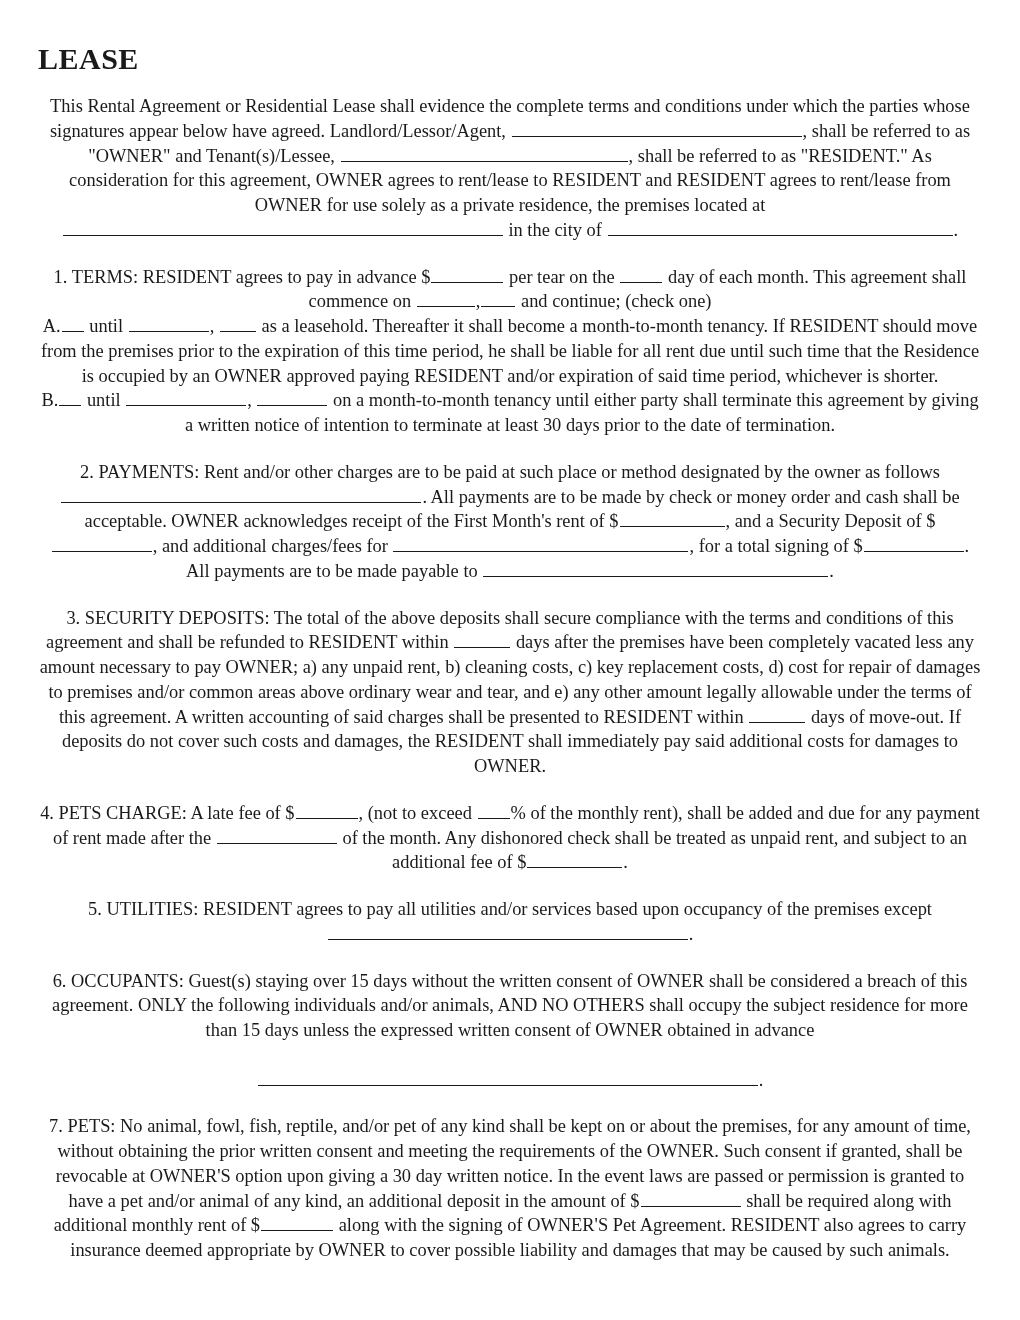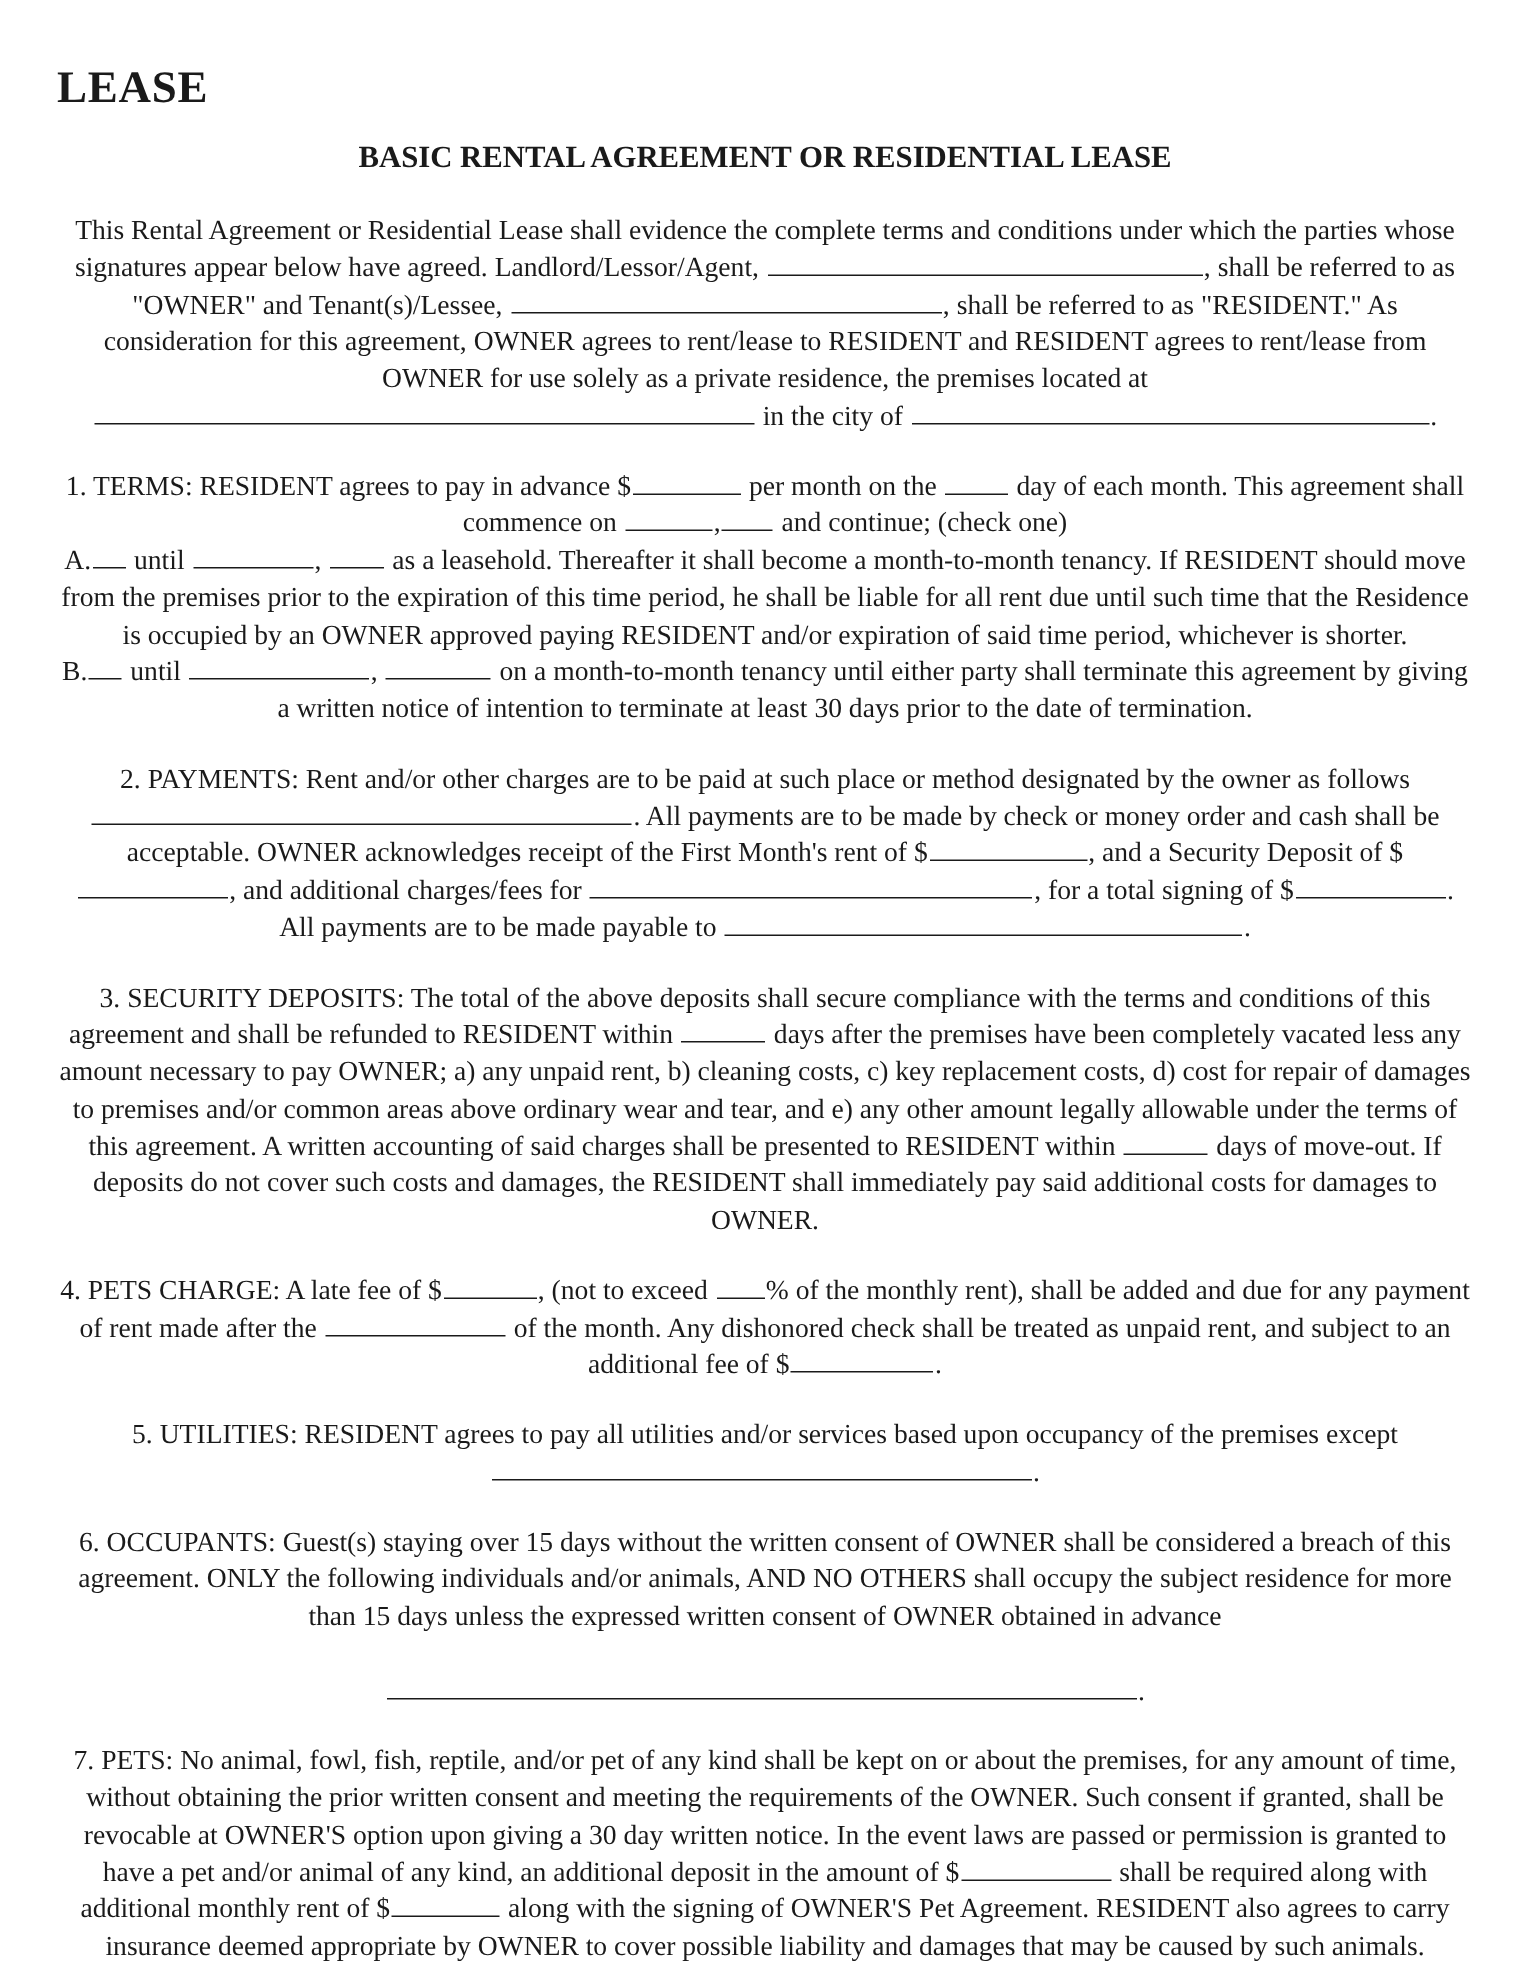--- a/index.html
+++ b/index.html
@@ -55,36 +55,35 @@
     vertical-align: baseline;
     margin: 0 1px;
   }
 </style>
 </head>
 <body>
 
 <div class="page">
 
   <h1 class="doc-title">LEASE</h1>
-  <h2 class="doc-subtitle">BASIC RENTAL AGREEMENT OR RESIDENTIAL LEASE</h2>
 
   <p class="block">
     <span>This Rental Agreement or Residential Lease shall evidence the complete terms and conditions under which the parties whose signatures appear below have agreed. Landlord/Lessor/Agent,</span>
     <span class="fill" style="width:290px"></span><span>, shall be referred to as "OWNER" and Tenant(s)/Lessee,</span>
     <span class="fill" style="width:287px"></span><span>, shall be referred to as "RESIDENT." As consideration for this agreement, OWNER agrees to rent/lease to RESIDENT and RESIDENT agrees to rent/lease from OWNER for use solely as a private residence, the premises located at</span>
     <span class="fill" style="width:440px"></span>
     <span>in the city of</span>
     <span class="fill" style="width:345px"></span><span>.</span>
   </p>
 
   <p class="block">
     <span class="clause-num">1.</span>
     <span class="clause-head">TERMS:</span>
     <span>RESIDENT agrees to pay in advance $</span><span class="fill" style="width:72px"></span>
-    <span>per month on the</span>
+    <span>per tear on the</span>
     <span class="fill" style="width:42px"></span>
     <span>day of each month. This agreement shall commence on</span>
     <span class="fill" style="width:58px"></span><span>,</span><span class="fill" style="width:34px"></span>
     <span>and continue; (check one)</span>
     <br>
     <span>A.</span><span class="fill" style="width:22px"></span>
     <span>until</span>
     <span class="fill" style="width:80px"></span><span>,</span>
     <span class="fill" style="width:36px"></span>
     <span>as a leasehold. Thereafter it shall become a month-to-month tenancy. If RESIDENT should move from the premises prior to the expiration of this time period, he shall be liable for all rent due until such time that the Residence is occupied by an OWNER approved paying RESIDENT and/or expiration of said time period, whichever is shorter.</span>

